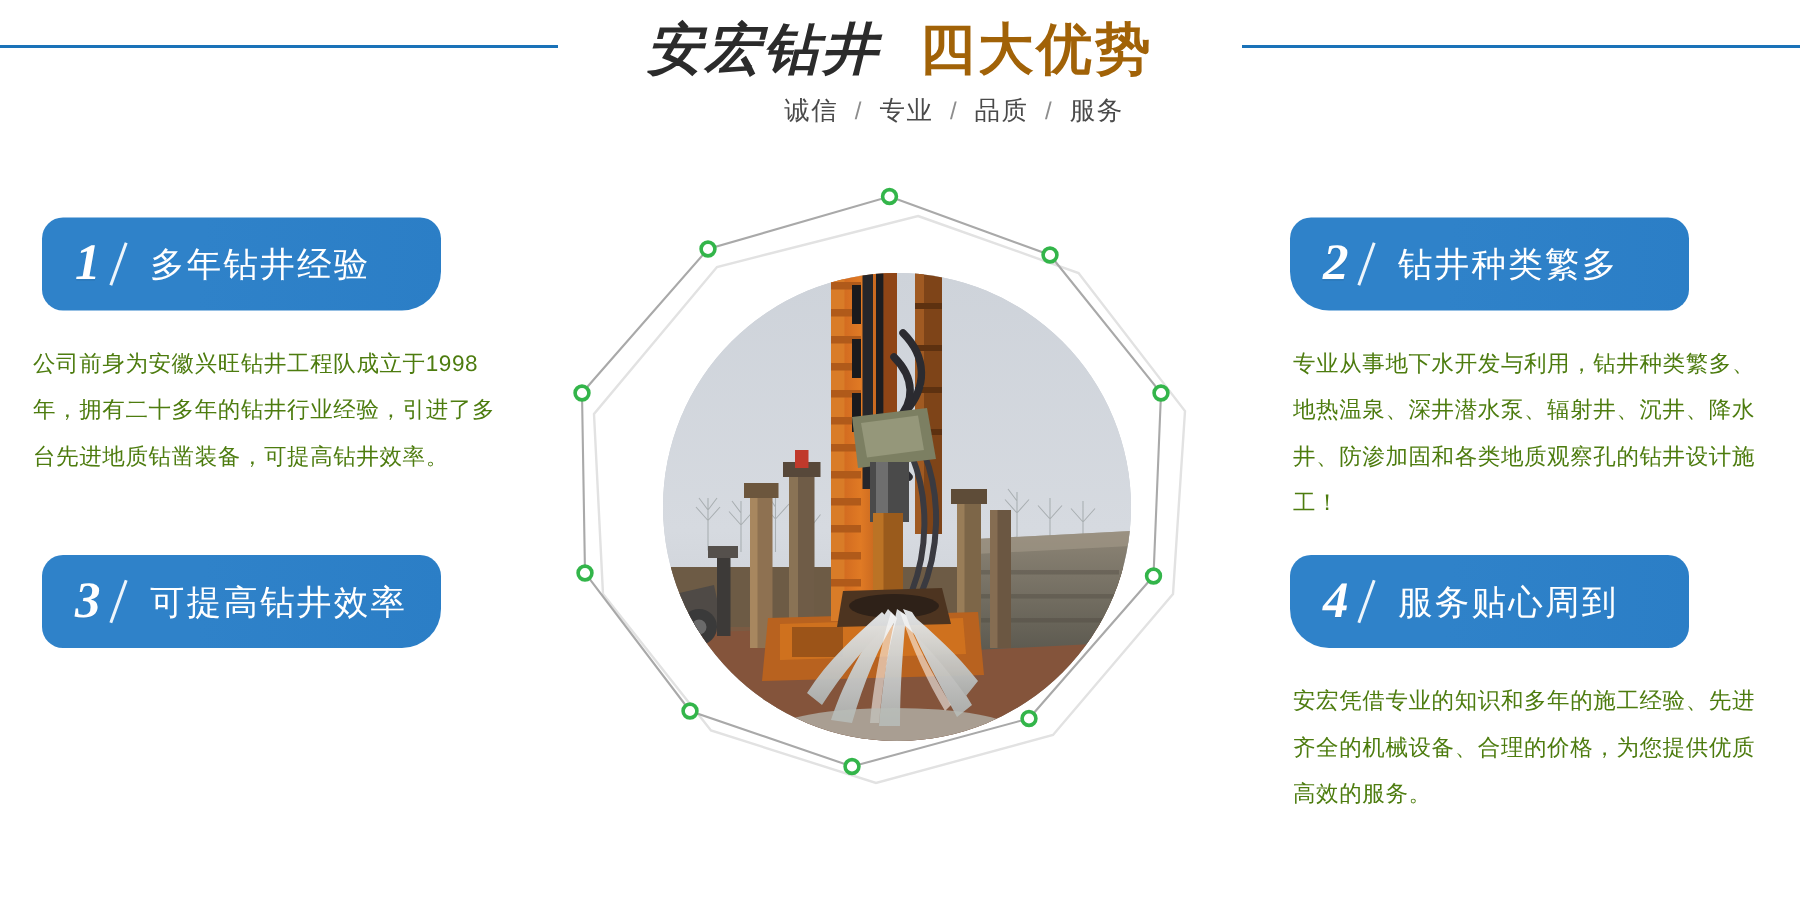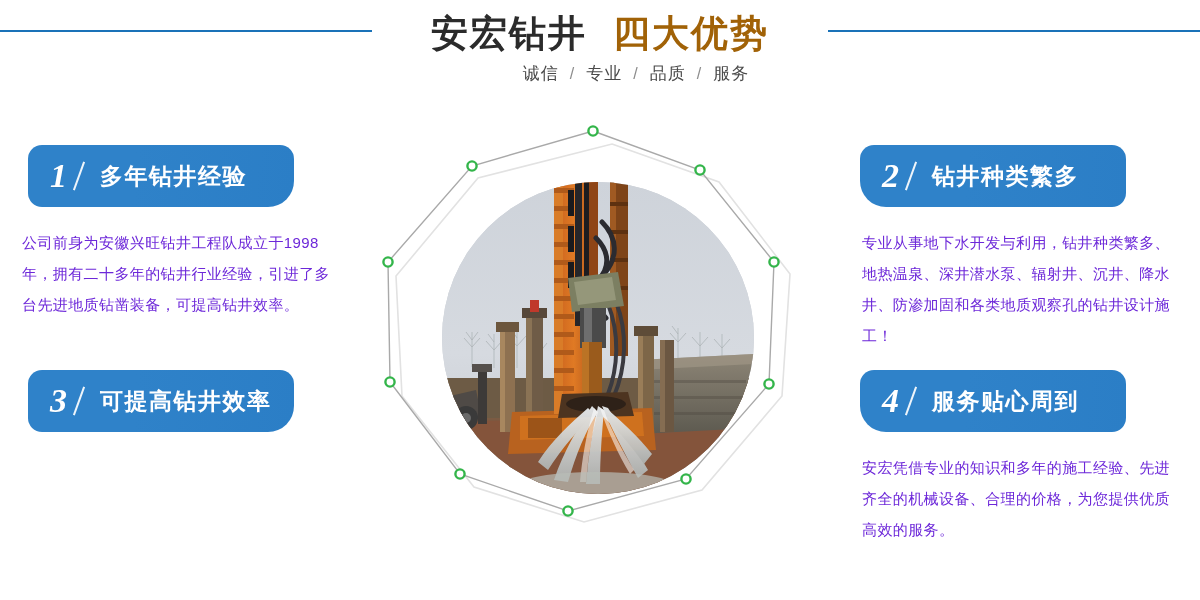--- a/index.html
+++ b/index.html
@@ -18,20 +18,21 @@
   .rule.right{left:828px;width:372px;}
 
   .title-row{
     position:absolute;left:0;top:10px;width:1200px;
     text-align:center;white-space:nowrap;
     line-height:46px;
   }
   .title-a{
     font-size:37px;font-weight:700;color:#2b2b2b;letter-spacing:2px;
     vertical-align:middle;
+    font-style:italic;
   }
   .title-b{
     font-size:37px;font-weight:700;color:#a16207;letter-spacing:2px;
     margin-left:26px;vertical-align:middle;
   }
   .subtitle{
     position:absolute;left:0;top:62px;width:1200px;text-align:center;
     font-size:17px;color:#4a4a4a;letter-spacing:1px;white-space:nowrap;margin-left:36px;
   }
   .sub-sep{color:#8d8d8d;margin:0 11px;font-size:16px;}
@@ -62,26 +63,26 @@
     line-height:1;margin-left:22px;position:relative;
     font-family:"Liberation Serif",serif;
     text-shadow:0 1px 0 rgba(0,0,0,.05);
   }
   .badge-num::after{
     content:"";position:absolute;right:-13px;top:2px;
     width:2px;height:30px;background:#ffffff;
     transform:rotate(20deg);opacity:.92;
   }
   .badge-title{
-    margin-left:33px;font-size:23px;font-weight:700;color:#ffffff;
+    margin-left:33px;font-size:23px;font-weight:400;color:#ffffff;
     letter-spacing:1.5px;white-space:nowrap;
   }
 
   .card-body{
-    margin-top:20px;font-size:15px;line-height:31px;color:#6d28d9;
+    margin-top:20px;font-size:15px;line-height:31px;color:#4d7c0f;
     letter-spacing:.4px;
   }
   .card.c1 .card-body,.card.c3 .card-body{margin-left:22px;width:312px;}
   .card.c2 .card-body,.card.c4 .card-body{margin-left:12px;width:320px;}
 
   
   .center{position:absolute;left:370px;top:110px;width:460px;height:480px;}
   .center svg{position:absolute;left:0;top:0;}
   .photo-wrap{
     position:absolute;left:72px;top:72px;width:312px;height:312px;

